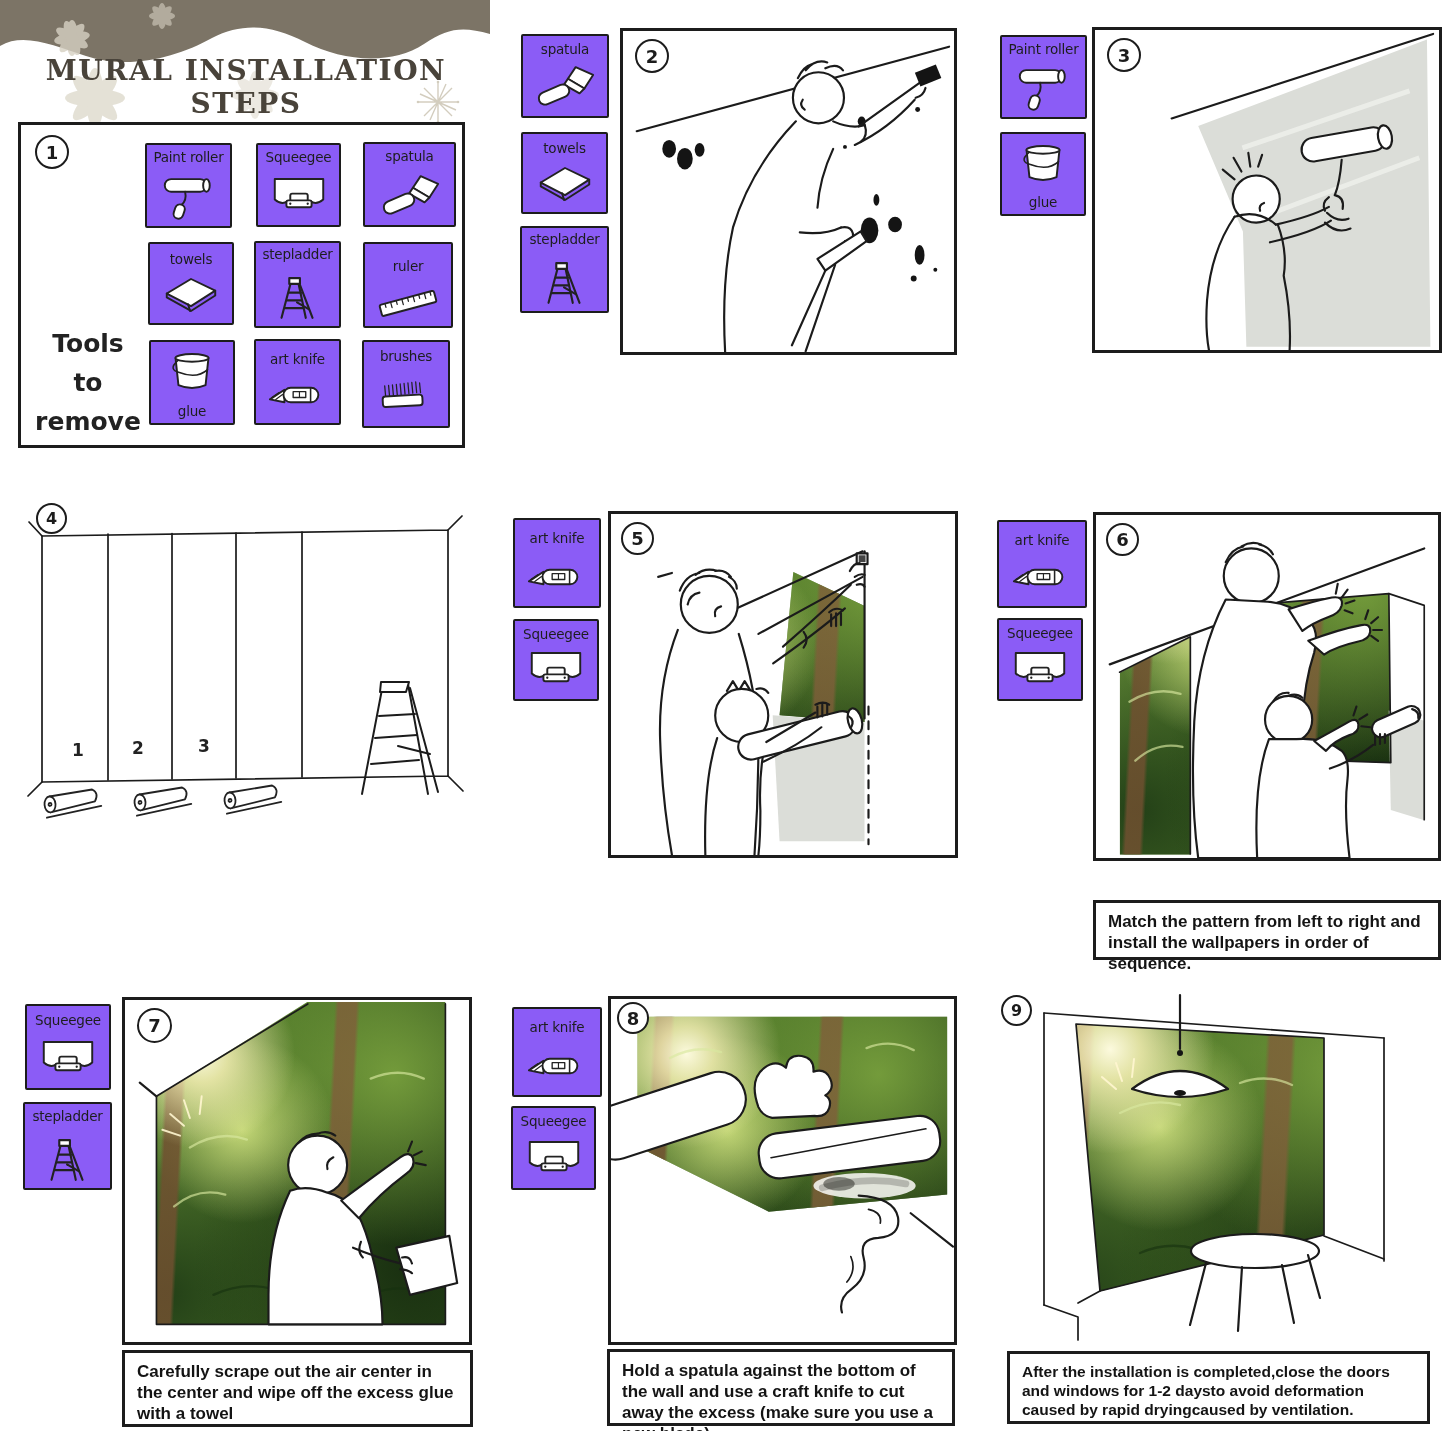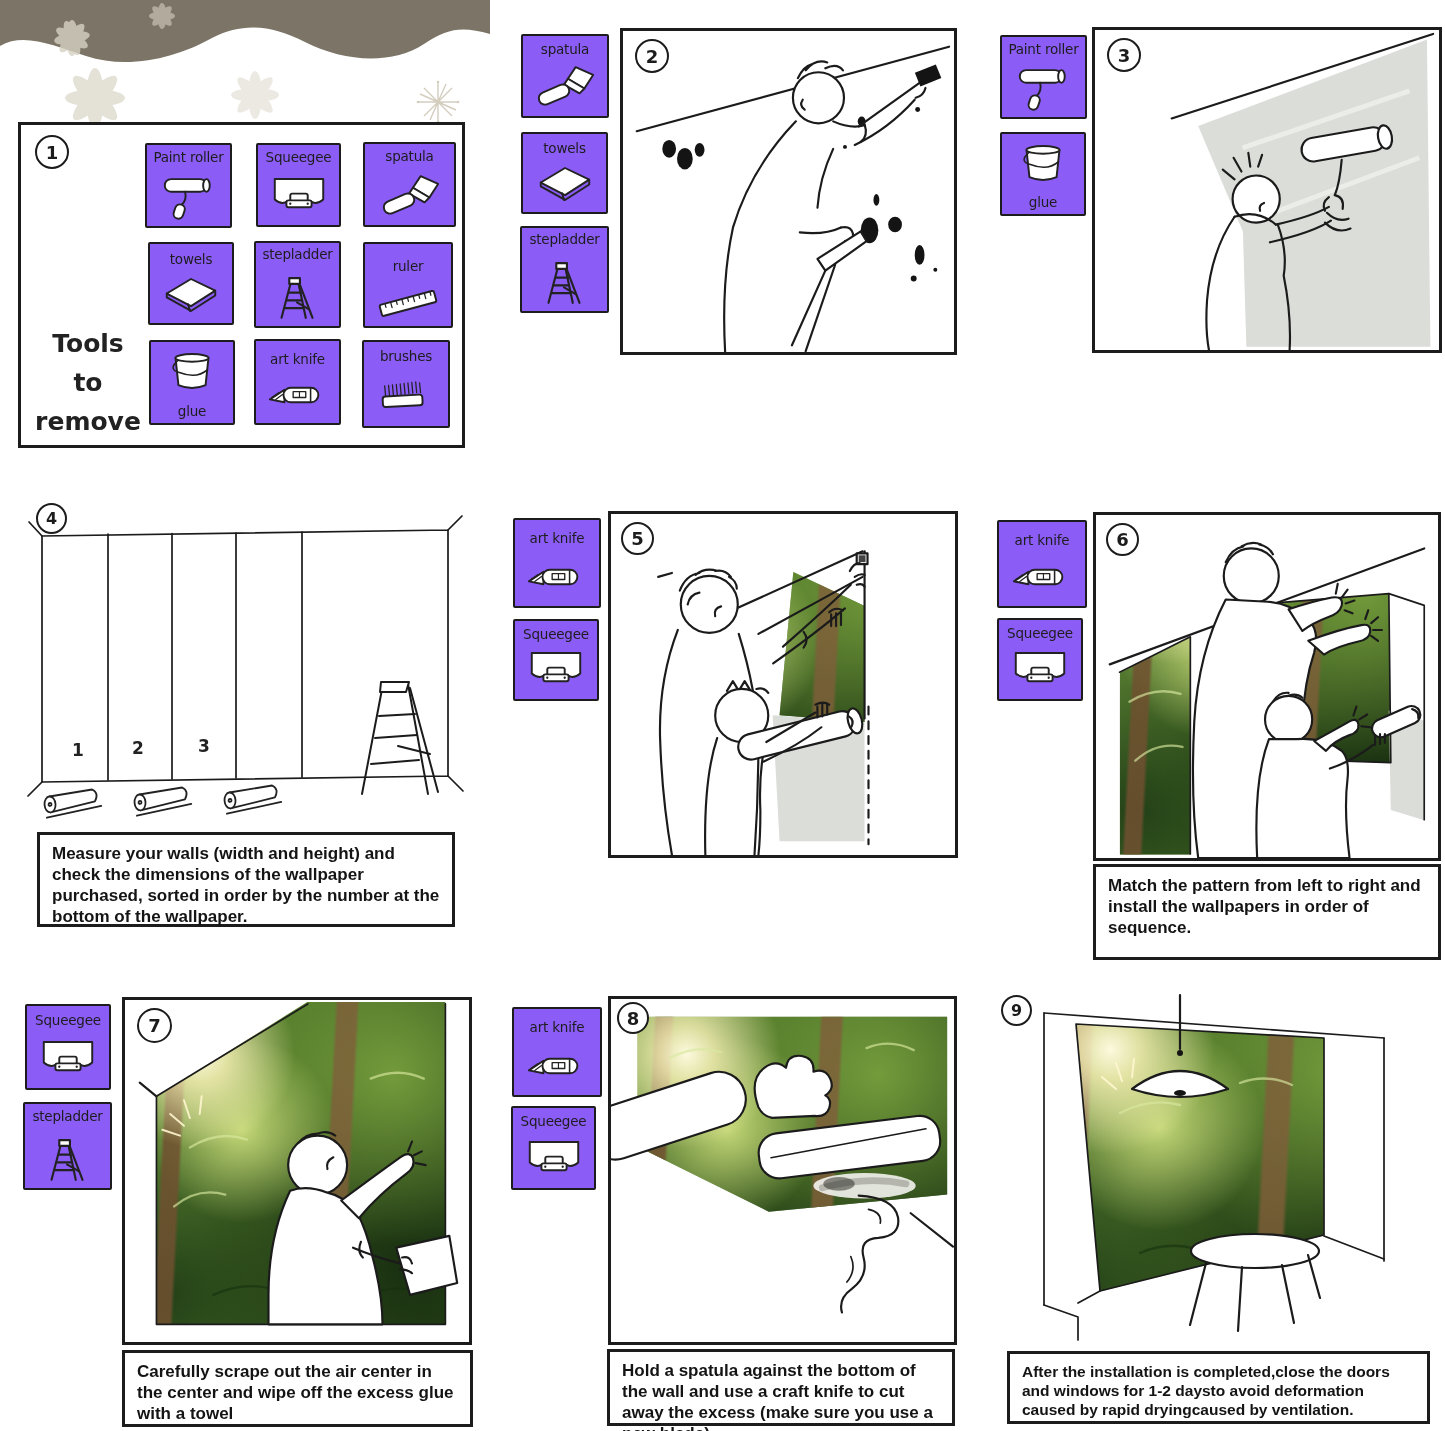--- a/index.html
+++ b/index.html
@@ -163,20 +163,21 @@
     <g stroke="#cfc8b8" stroke-width="1.4" opacity=".9">
       <g transform="translate(438,102)">
         <path d="M0,0 L0,-20 M0,0 L14,-14 M0,0 L20,0 M0,0 L14,14 M0,0 L0,20 M0,0 L-14,14 M0,0 L-20,0 M0,0 L-14,-14 M0,0 L8,-18 M0,0 L18,8 M0,0 L-8,18 M0,0 L-18,-8" fill="none"></path>
         <circle cx="0" cy="-20" r="1.3" fill="#cfc8b8" stroke="none"></circle>
           <circle cx="20" cy="0" r="1.3" fill="#cfc8b8" stroke="none"></circle>
         <circle cx="0" cy="20" r="1.3" fill="#cfc8b8" stroke="none"></circle>
           <circle cx="-20" cy="0" r="1.3" fill="#cfc8b8" stroke="none"></circle>
       </g>
     </g>
   </svg>
+  <div class="title">MURAL INSTALLATION STEPS</div>
 
   <div class="panel" style="left:18px;top:122px;width:447px;height:326px;z-index:2">
     <div class="num" style="left:14px;top:10px;width:30px;height:30px">
       <span>1</span>
       </div>
     <div class="intro">
       <div>Tools</div>
       <div>to</div>
       <div>remove</div>
     </div>
@@ -357,22 +358,20 @@
         <path d="M41,10 h28 l-3,10 h-26 Z" fill="#fff"></path>
         <path d="M31,92 l48,-4 M35,66 l42,-3 M39,44 l36,-2"></path>
         <path d="M70,16 L98,120"></path>
           <path d="M58,74 l32,8"></path>
       </g>
     </svg>
     <span class="wallnum" style="left:52px;top:240px">1</span>
     <span class="wallnum" style="left:112px;top:238px">2</span>
     <span class="wallnum" style="left:178px;top:236px">3</span>
   </div>
-  <div class="caption" style="left:37px;top:832px;width:418px;height:95px">
-    <span>Measure your walls (width and height) and check the dimensions of the wallpaper purchased, sorted in order by the number at the bottom of the wallpaper.</span></div>
 
   <div class="tool" style="left:513px;top:518px;width:88px;height:90px">
     <span class="lbl" style="top:10px">art knife</span>
     <svg class="ticon" viewBox="0 0 64 48" style="bottom:4px">
         <use href="#i-knife"></use>
       </svg>
     </div>
   <div class="tool" style="left:513px;top:619px;width:86px;height:82px">
     <span class="lbl" style="top:5px">Squeegee</span>
     <svg class="ticon" viewBox="0 0 64 48">
@@ -455,21 +454,21 @@
       <path class="s" d="M274,106 l3,-9 M280,110 l7,-6 M282,117 l9,0 M280,123 l7,5"></path>
       <path class="s" d="M180,190 q6,-10 16,-9 M196,184 q8,-3 14,2"></path>
       <circle class="w" cx="196" cy="208" r="24"></circle>
       <path class="w" d="M176,228 Q160,270 164,349 L258,349 Q252,300 256,268 Q258,248 250,240 Q232,226 204,228 Z"></path>
       <path class="w" d="M222,230 Q244,218 258,210 Q266,206 267,213 Q268,221 258,224 Q242,230 234,240 Z"></path>
       <path class="s" d="M262,204 l3,-9 M268,208 l8,-5 M270,215 l9,1"></path>
       <path class="s" d="M238,258 Q262,250 282,234"></path>
       <path class="s" d="M284,224 v10 M289,223 v10 M294,223 v9"></path>
     </svg>
   </div>
-  <div class="caption" style="left:1093px;top:864px;width:348px;height:96px">
+  <div class="caption" style="left:1093px;top:900px;width:348px;height:60px">
     <span>Match the pattern from left to right and install the wallpapers in order of sequence.</span></div>
 
   <div class="tool" style="left:25px;top:1004px;width:86px;height:86px">
     <span class="lbl" style="top:6px">Squeegee</span>
     <svg class="ticon" viewBox="0 0 64 48">
         <use href="#i-squeegee"></use>
       </svg>
     </div>
   <div class="tool" style="left:23px;top:1102px;width:89px;height:88px">
     <span class="lbl" style="top:4px">stepladder</span>

